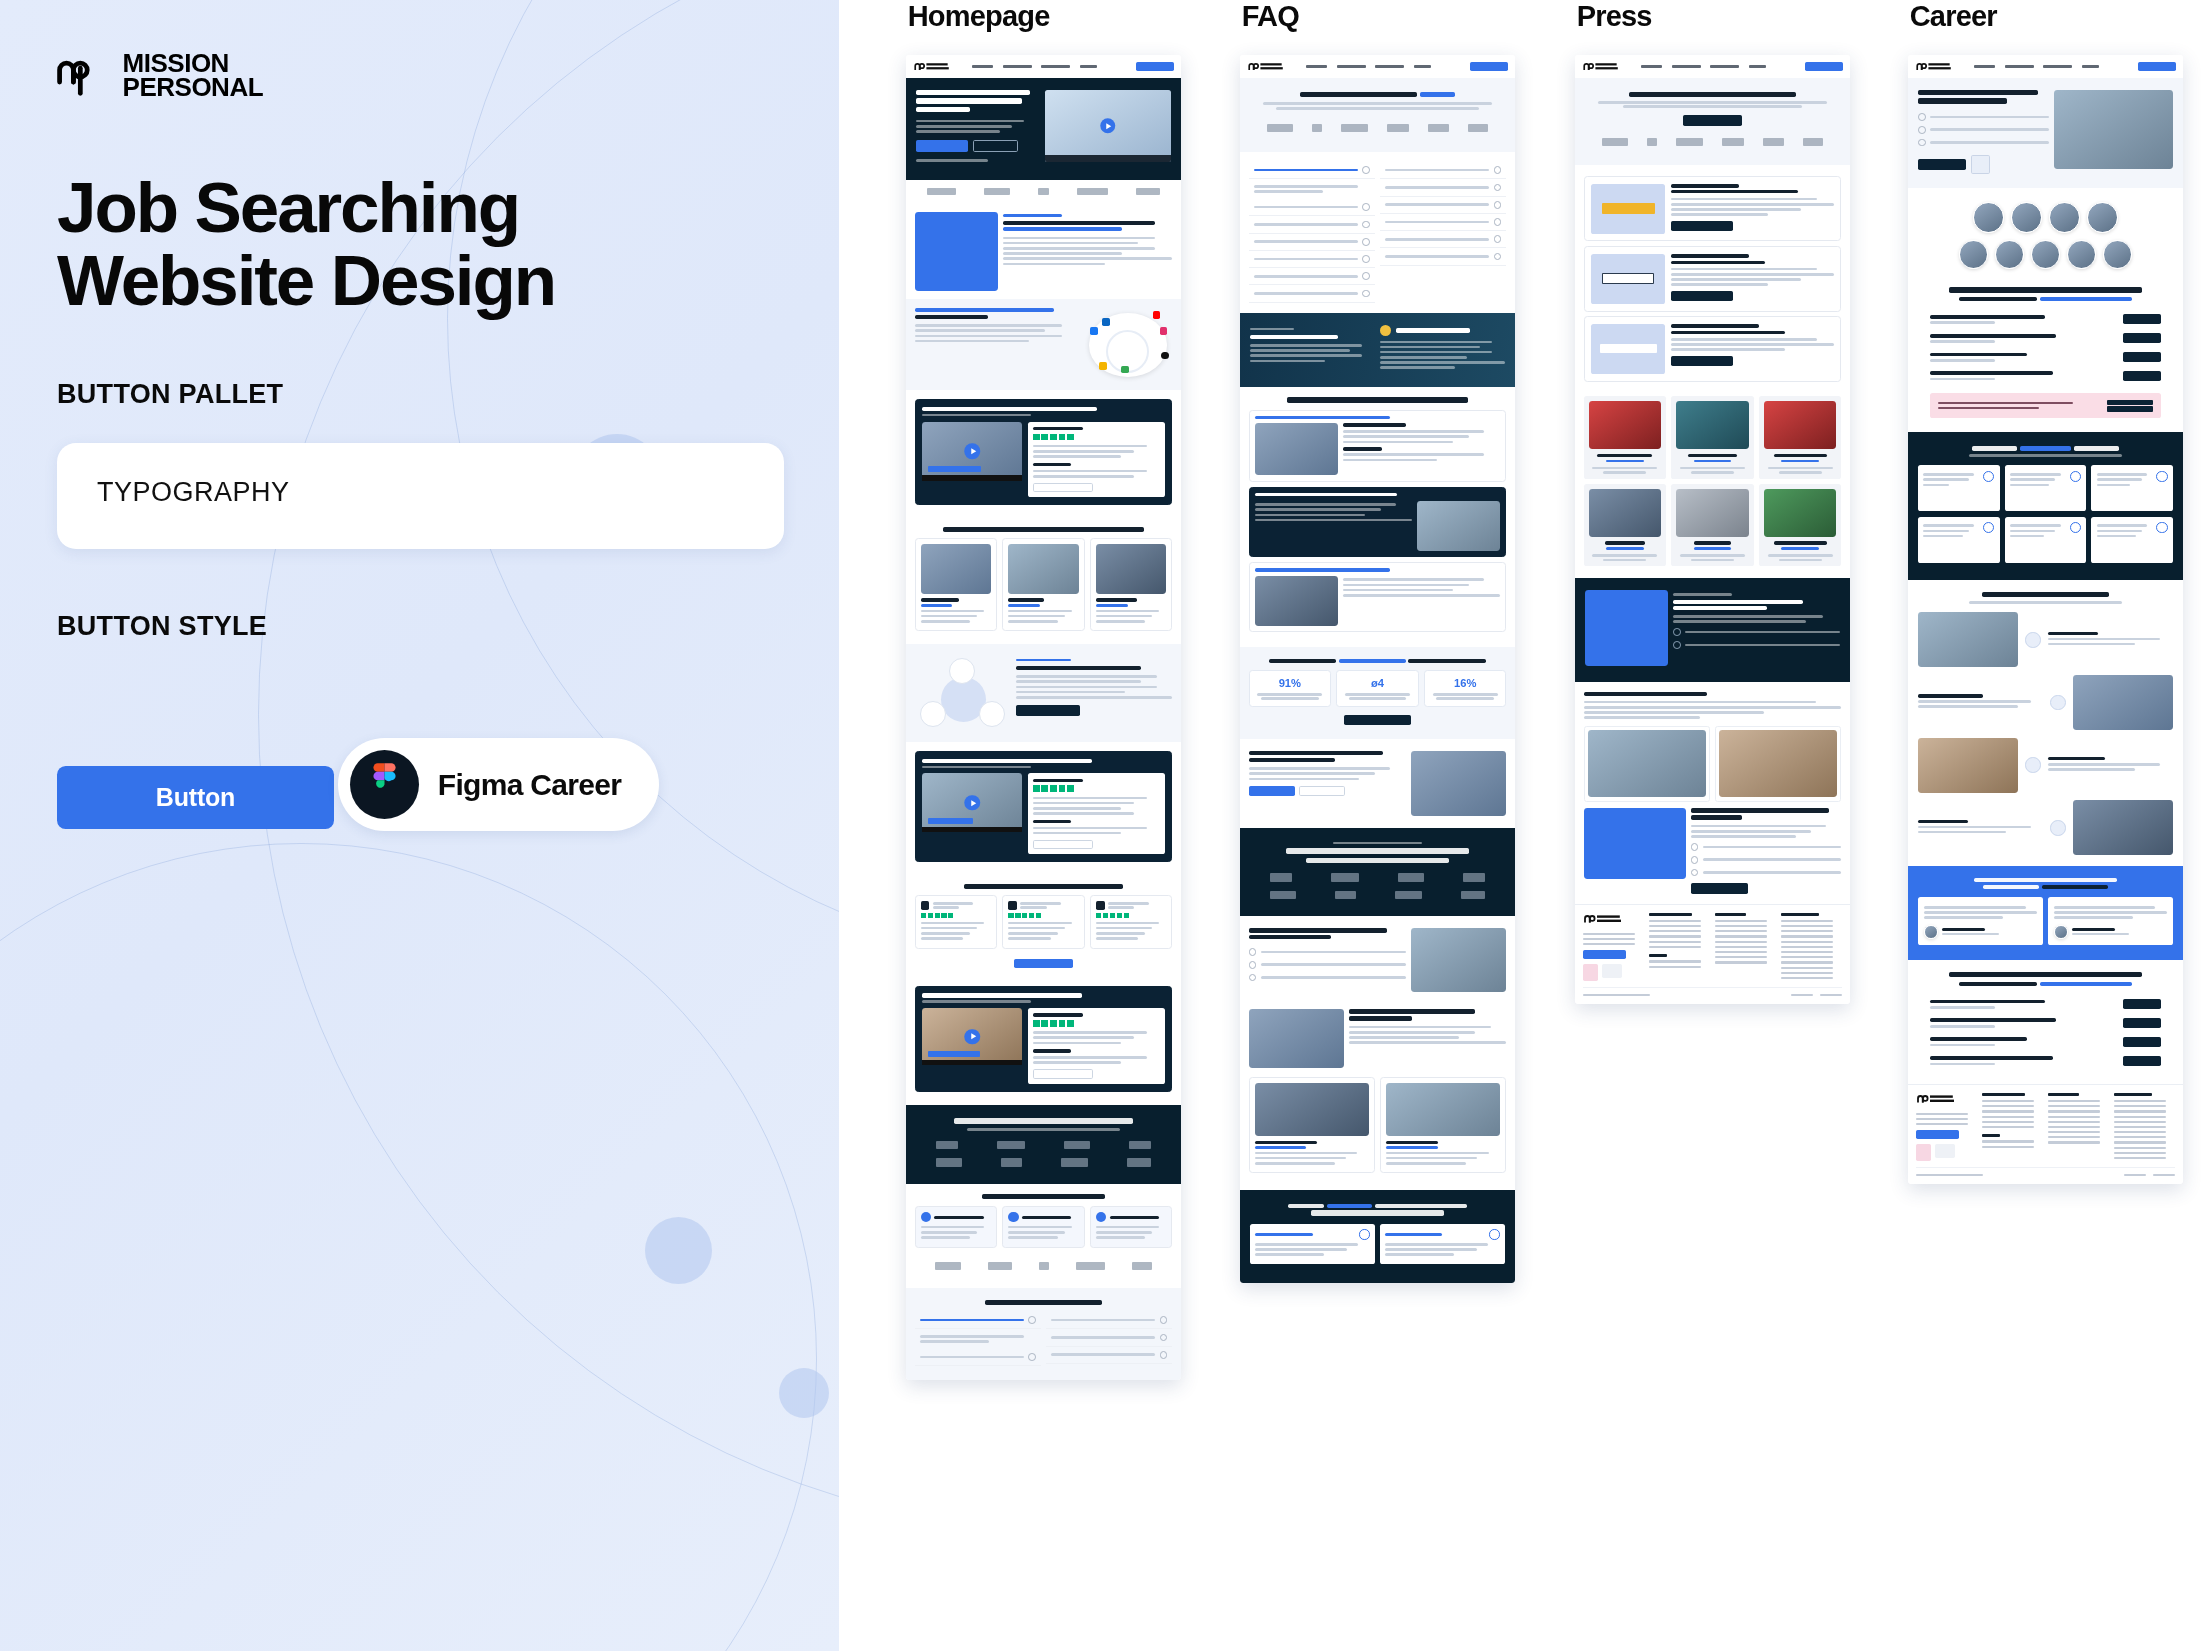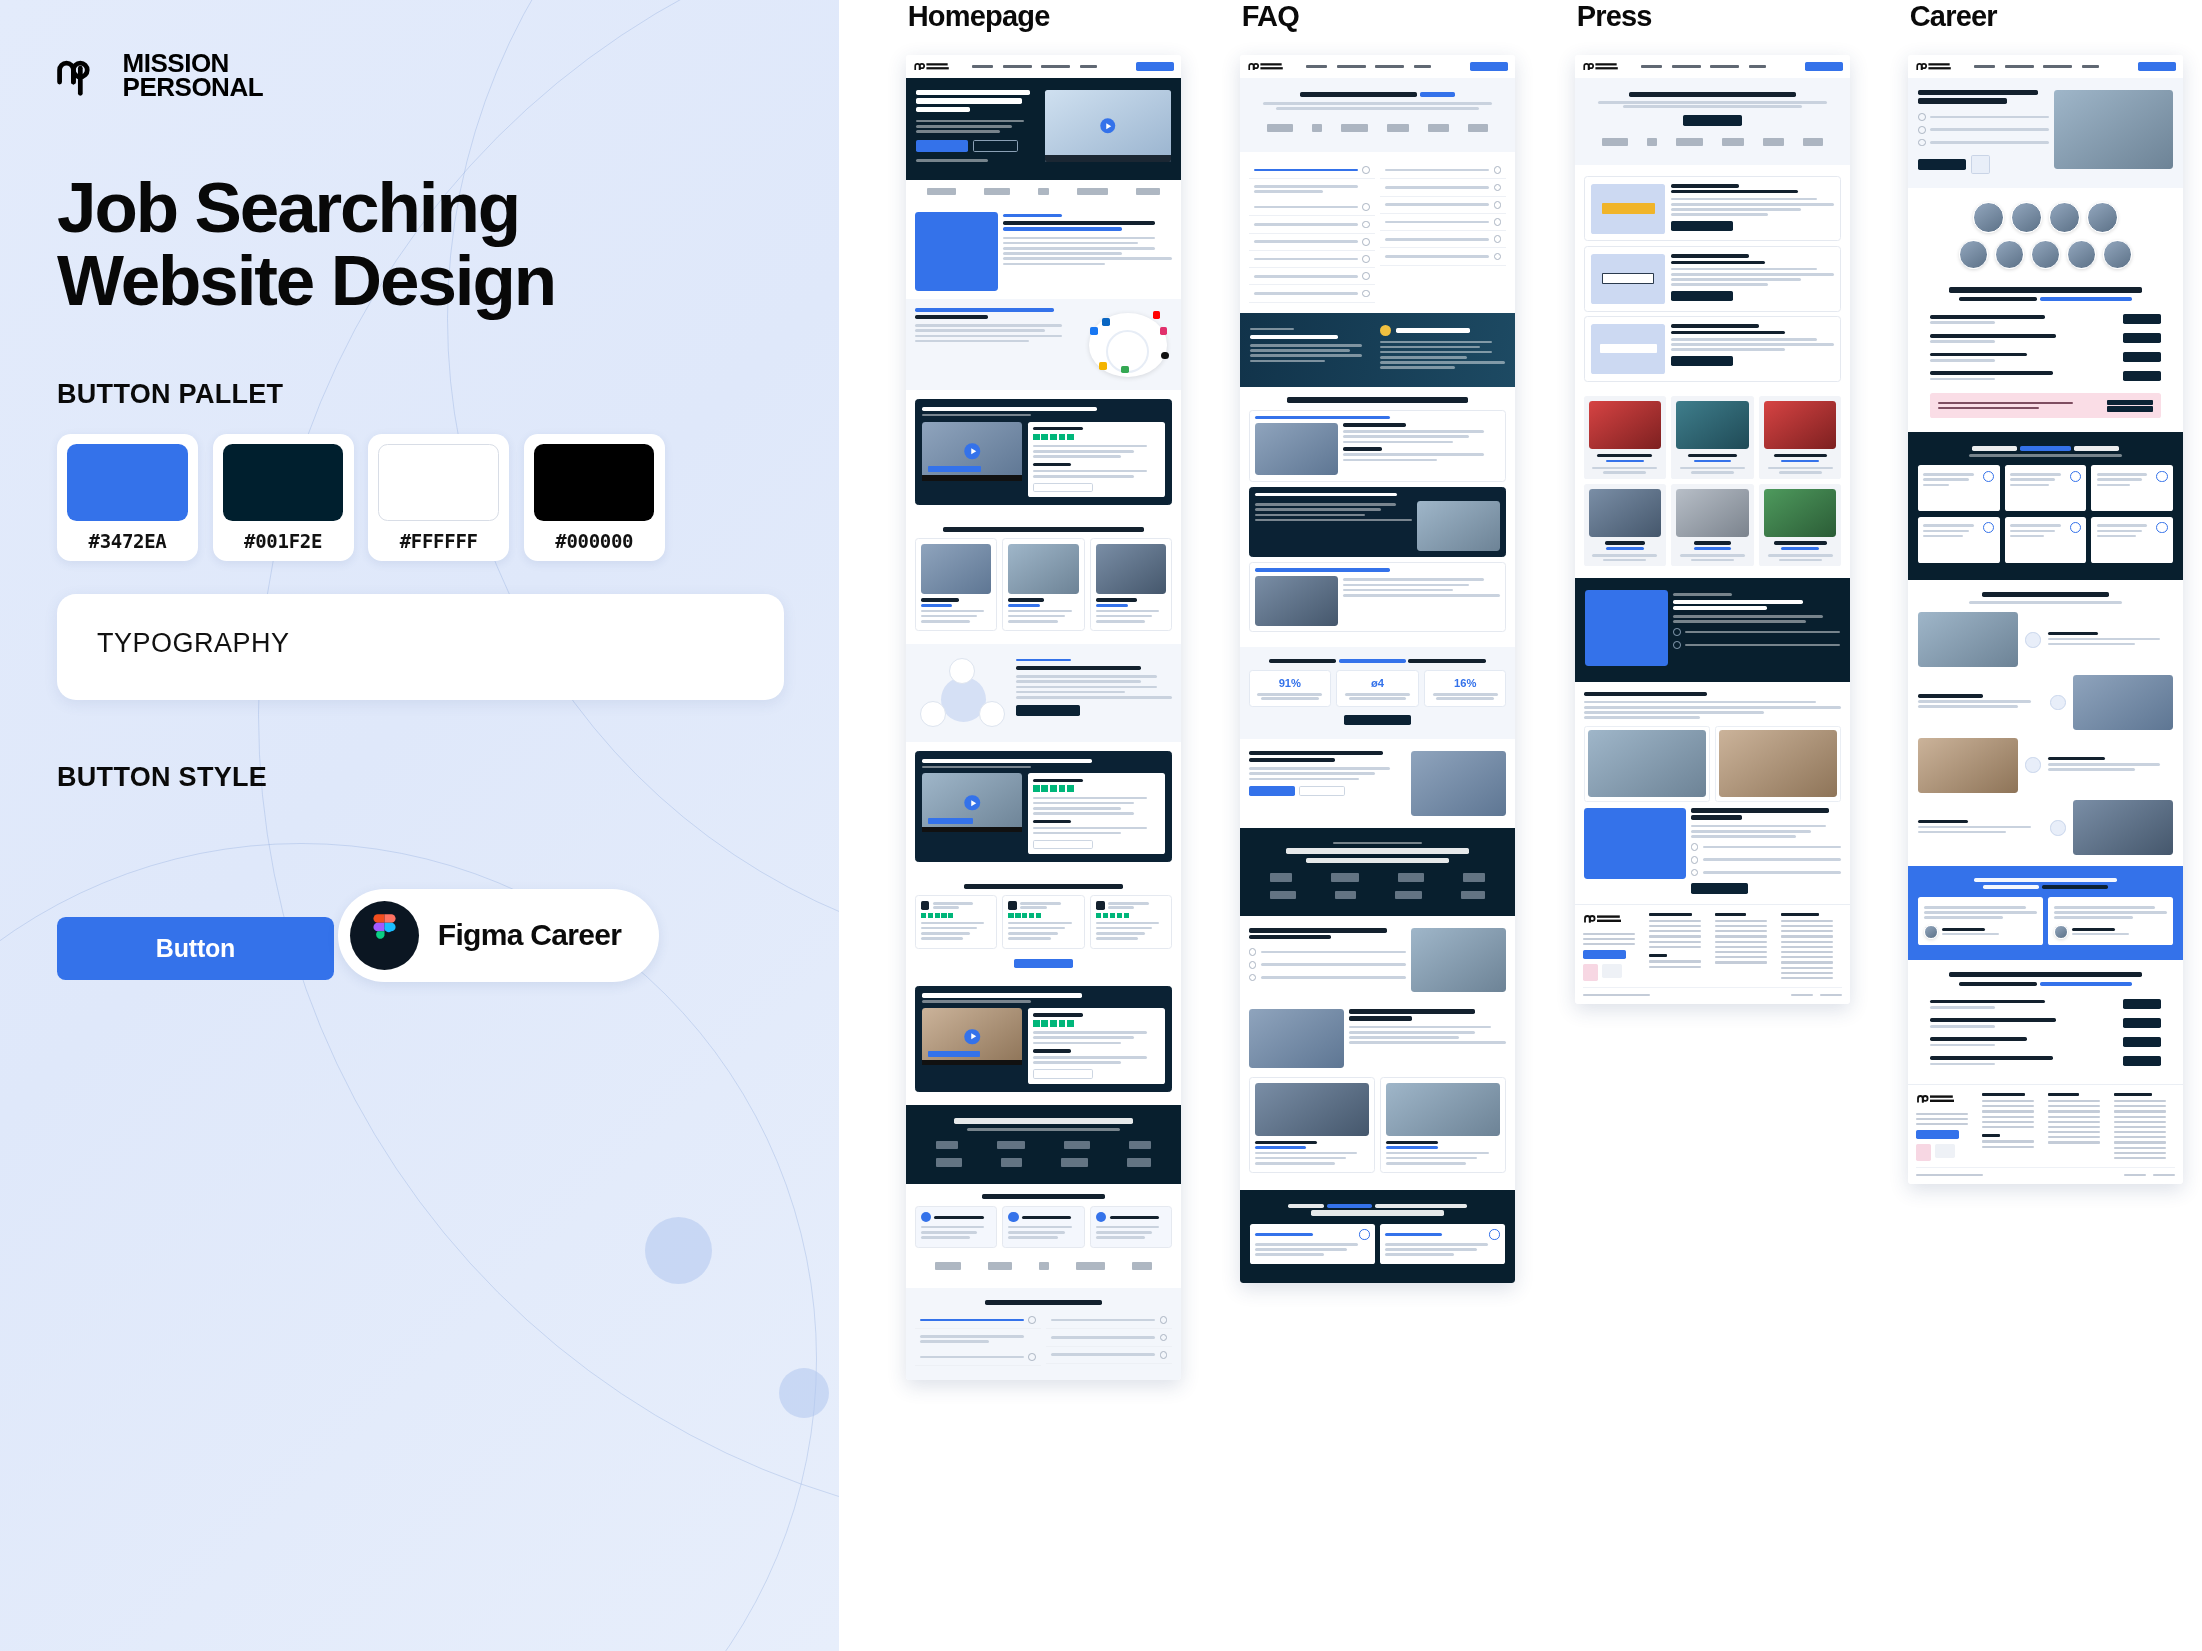--- a/index.html
+++ b/index.html
@@ -222,38 +222,20 @@
     </div>
 
     
     <div class="big-title">
       <div>Job Searching</div>
       <div>Website Design</div>
     </div>
 
     
     <div class="sec-heading">BUTTON PALLET</div>
-    <div class="swatch-row">
-      <div class="swatch-card">
-        <div class="swatch-chip" style="background:#3472EA"></div>
-        <div class="swatch-label">#3472EA</div>
-      </div>
-      <div class="swatch-card">
-        <div class="swatch-chip" style="background:#001F2E"></div>
-        <div class="swatch-label">#001F2E</div>
-      </div>
-      <div class="swatch-card">
-        <div class="swatch-chip outlined" style="background:#FFFFFF"></div>
-        <div class="swatch-label">#FFFFFF</div>
-      </div>
-      <div class="swatch-card">
-        <div class="swatch-chip" style="background:#000000"></div>
-        <div class="swatch-label">#000000</div>
-      </div>
-    </div>
 
     
     <div class="typo-card">
       <h3>TYPOGRAPHY</h3>
     </div>
 
     
     <div class="sec-heading">BUTTON STYLE</div>
     <button class="style-btn">Button</button>
 

